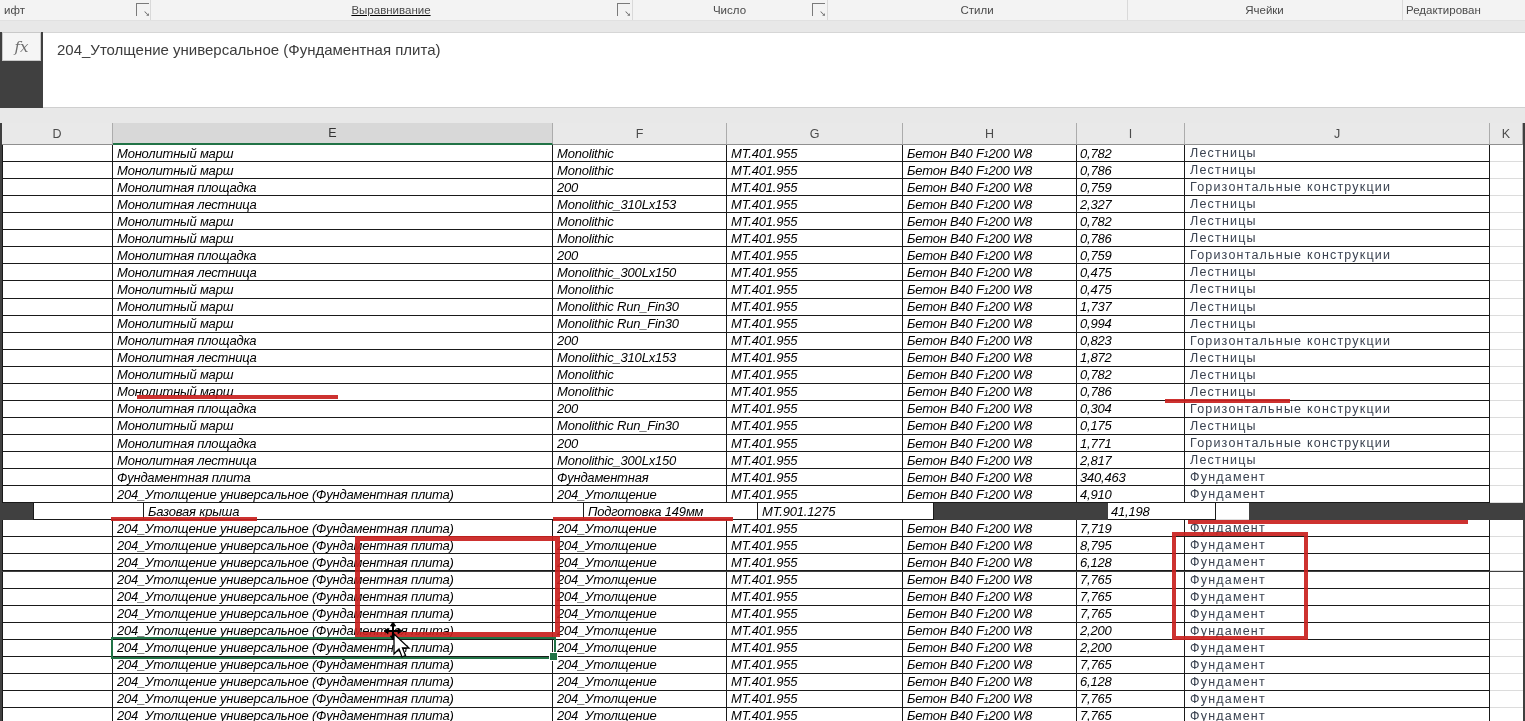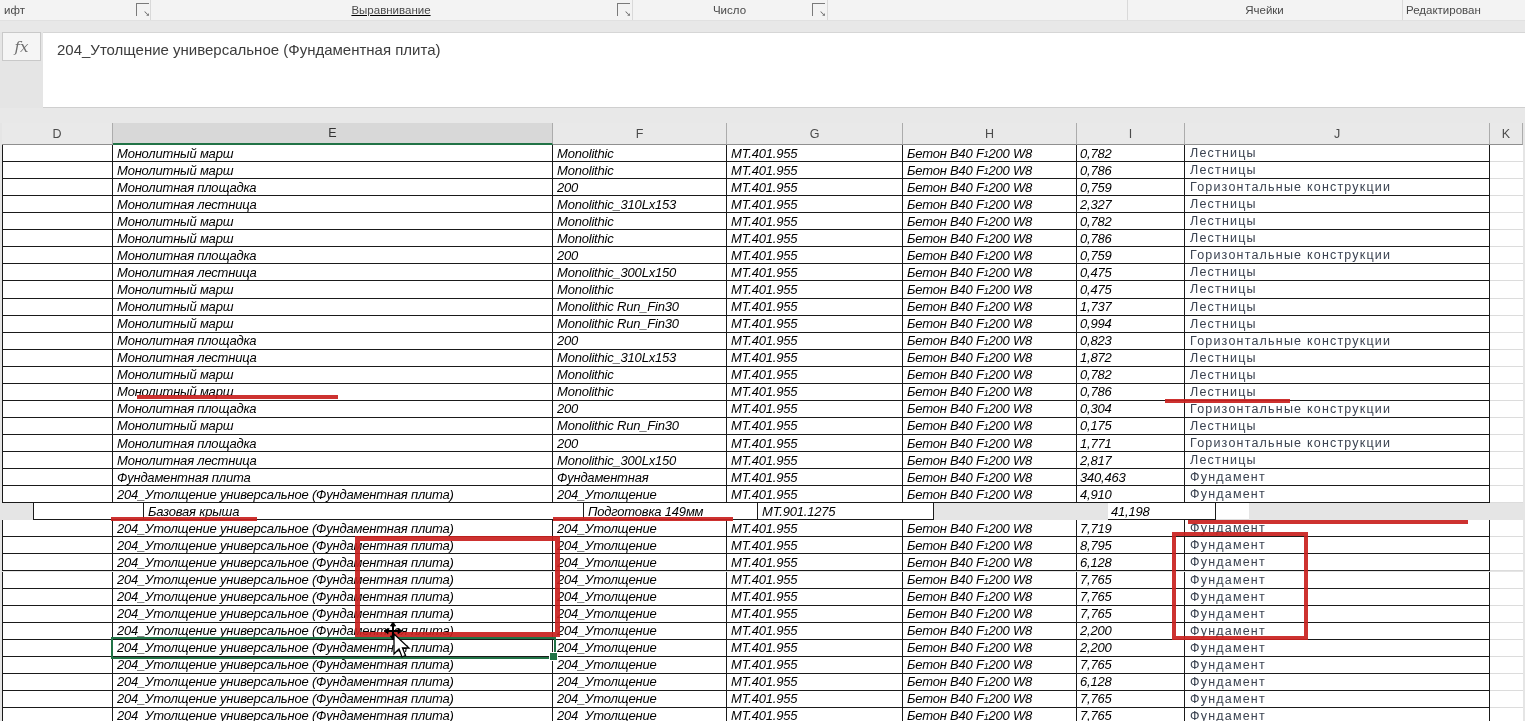--- a/index.html
+++ b/index.html
@@ -1,16 +1,16 @@
 <!DOCTYPE html>
 <html><head>
 <meta charset="utf-8">
 <style>
   html,body{margin:0;padding:0;background:#fff;}
-  .stage{position:relative;width:1525px;height:721px;overflow:hidden;background:#e5e5e5;
+  .stage{position:relative;width:1525px;height:721px;overflow:hidden;background:#404040;
          font-family:"Liberation Sans",sans-serif;-webkit-font-smoothing:antialiased;}
   
   .ribbon{position:absolute;left:0;top:0;width:1525px;height:20px;background:#f3f3f3;
           border-bottom:1px solid #e1e1e1;}
   .ribbon-group{position:absolute;top:0;height:20px;display:flex;align-items:center;justify-content:center;}
   .ribbon-label{font-size:11.5px;color:#4a4a4a;white-space:nowrap;}
   .ribbon-sep{position:absolute;top:0;width:1px;height:20px;background:#d9d9d9;}
   .launcher{position:absolute;top:3px;width:12px;height:12px;border-top:1px solid #7a7a7a;
             border-left:1px solid #7a7a7a;cursor:pointer;}
   .launcher::after{content:"\2198";position:absolute;right:-1px;bottom:-2px;font-size:8px;color:#5a5a5a;}
@@ -60,20 +60,23 @@
       <div class="ribbon-group" style="left: 150px; width: 482px; text-decoration: underline;">
         <span class="ribbon-label">Выравнивание</span>
       </div>
       <div class="ribbon-sep" style="left: 150px;"></div>
       <div class="launcher" style="left: 617px;"></div>
       <div class="ribbon-group" style="left: 632px; width: 195px;">
         <span class="ribbon-label">Число</span>
       </div>
       <div class="ribbon-sep" style="left: 632px;"></div>
       <div class="launcher" style="left: 812px;"></div>
+      <div class="ribbon-group" style="left: 827px; width: 300px;">
+        <span class="ribbon-label">Стили</span>
+      </div>
       <div class="ribbon-sep" style="left: 827px;"></div>
       <div class="ribbon-group" style="left: 1127px; width: 275px;">
         <span class="ribbon-label">Ячейки</span>
       </div>
       <div class="ribbon-sep" style="left: 1127px;"></div>
       <div class="ribbon-group" style="left: 1402px; width: 123px; justify-content: flex-start; padding-left: 4px; box-sizing: border-box;">
         <span class="ribbon-label">Редактирован</span>
       </div>
       <div class="ribbon-sep" style="left: 1402px;"></div>
     </div>

